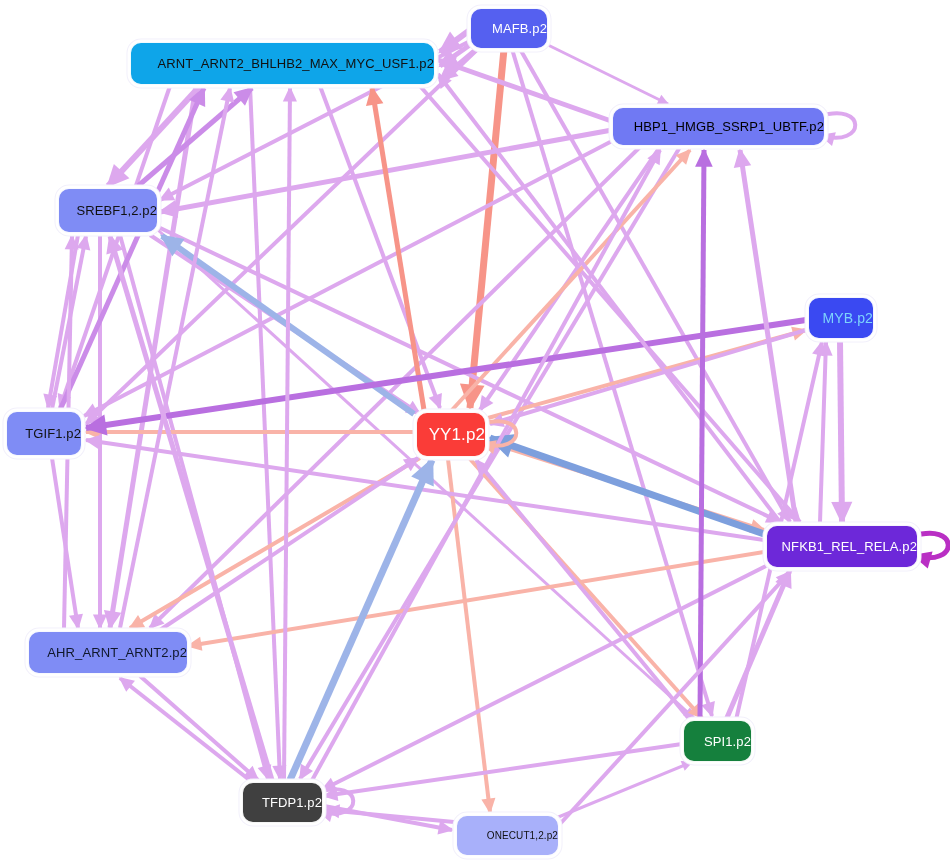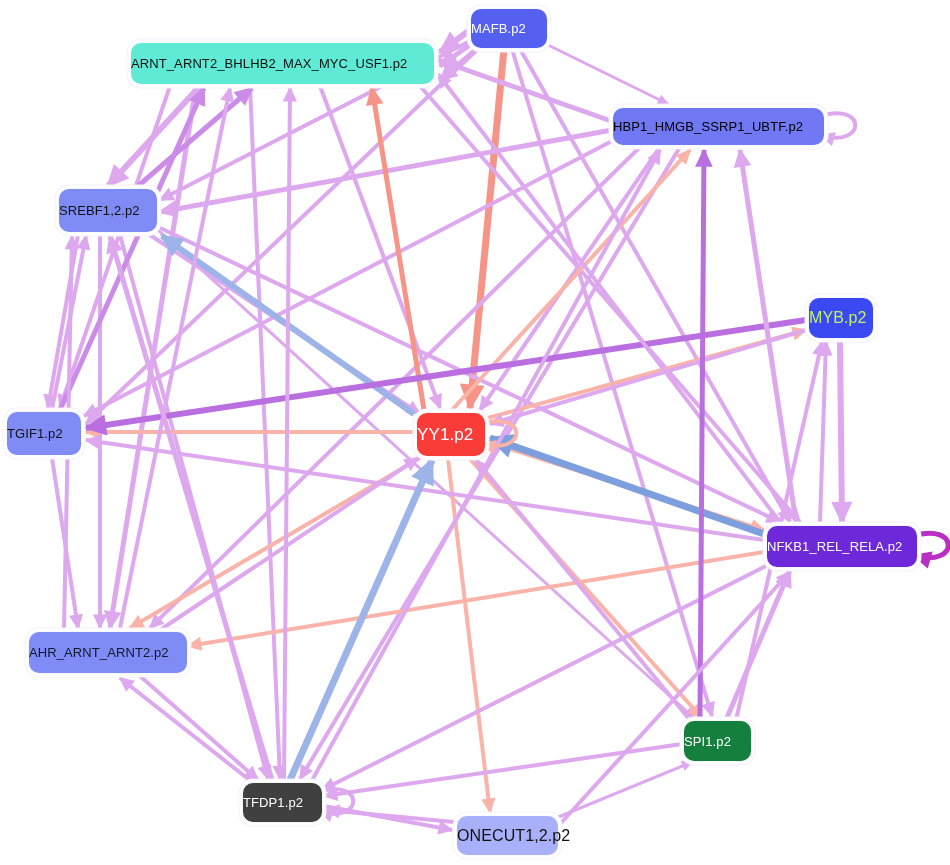--- a/index.html
+++ b/index.html
@@ -23,21 +23,21 @@
     left: 0;
     top: 0;
     width: 950px;
     height: 865px;
   }
   .graph-node {
     position: absolute;
     box-sizing: border-box;
     display: flex;
     align-items: center;
-    justify-content: flex-start;
+    justify-content: flex-end;
     border-radius: 11px;
     border: 1px solid rgba(255,255,255,0.95);
     box-shadow: 0 0 0 2.5px #ffffff, 0 0 0 3.5px #f2f0fb;
     white-space: nowrap;
     letter-spacing: 0.1px;
     cursor: pointer;
     z-index: 5;
   }
   .graph-node .node-label {
     pointer-events: none;
@@ -147,48 +147,48 @@
       <path d="M819,116.5 C867,100.5 867,148.5 821,135.5" fill="none" stroke="#dda8ee" stroke-width="4" marker-end="url(#ahdda8ee)"></path>
       <path d="M480,424.5 C528,408.5 528,456.5 482,443.5" fill="none" stroke="#f9b3a8" stroke-width="4" marker-end="url(#ahf9b3a8)"></path>
       <path d="M912,536.5 C960,520.5 960,568.5 914,555.5" fill="none" stroke="#b92fc4" stroke-width="5" marker-end="url(#ahb92fc4)"></path>
       <path d="M317,792.5 C365,776.5 365,824.5 319,811.5" fill="none" stroke="#dda8ee" stroke-width="4" marker-end="url(#ahdda8ee)"></path>
     </svg>
 
   <div id="node-layer">
       <div class="graph-node" style="left: 470px; top: 8px; width: 78px; height: 41px; background: rgb(85, 96, 240); color: rgb(255, 255, 255); font-size: 13px;">
         <span class="node-label">MAFB.p2</span>
       </div>
-      <div class="graph-node" style="left: 130px; top: 42px; width: 305px; height: 43px; background: #5eead4; color: rgb(17, 17, 17); font-size: 13px;">
+      <div class="graph-node" style="left: 130px; top: 42px; width: 305px; height: 43px; background: #0ea5e9; color: rgb(17, 17, 17); font-size: 13px;">
         <span class="node-label">ARNT_ARNT2_BHLHB2_MAX_MYC_USF1.p2</span>
       </div>
       <div class="graph-node" style="left: 612px; top: 107px; width: 213px; height: 39px; background: rgb(112, 121, 243); color: #000000; font-size: 13px;">
         <span class="node-label">HBP1_HMGB_SSRP1_UBTF.p2</span>
       </div>
       <div class="graph-node" style="left: 58px; top: 188px; width: 100px; height: 45px; background: rgb(127, 140, 245); color: rgb(17, 17, 17); font-size: 13px;">
         <span class="node-label">SREBF1,2.p2</span>
       </div>
-      <div class="graph-node" style="left: 808px; top: 297px; width: 66px; height: 42px; background: rgb(58, 73, 242); color: #bef264; font-size: 16px;">
+      <div class="graph-node" style="left: 808px; top: 297px; width: 66px; height: 42px; background: rgb(58, 73, 242); color: #7dd3fc; font-size: 14px;">
         <span class="node-label">MYB.p2</span>
       </div>
       <div class="graph-node" style="left: 6px; top: 411px; width: 76px; height: 45px; background: rgb(127, 140, 245); color: rgb(17, 17, 17); font-size: 13px;">
         <span class="node-label">TGIF1.p2</span>
       </div>
       <div class="graph-node" style="left: 416px; top: 412px; width: 70px; height: 45px; background: rgb(250, 60, 56); color: rgb(255, 255, 255); font-size: 17px;">
         <span class="node-label">YY1.p2</span>
       </div>
       <div class="graph-node" style="left: 766px; top: 525px; width: 152px; height: 43px; background: #6d28d9; color: rgb(255, 255, 255); font-size: 13px;">
         <span class="node-label">NFKB1_REL_RELA.p2</span>
       </div>
       <div class="graph-node" style="left: 28px; top: 631px; width: 160px; height: 43px; background: rgb(127, 140, 245); color: #0f172a; font-size: 13px;">
         <span class="node-label">AHR_ARNT_ARNT2.p2</span>
       </div>
       <div class="graph-node" style="left: 683px; top: 720px; width: 69px; height: 42px; background: #15803d; color: rgb(255, 255, 255); font-size: 13px;">
         <span class="node-label">SPI1.p2</span>
       </div>
       <div class="graph-node" style="left: 242px; top: 782px; width: 81px; height: 41px; background: #404040; color: rgb(255, 255, 255); font-size: 13px;">
         <span class="node-label">TFDP1.p2</span>
       </div>
-      <div class="graph-node" style="left: 456px; top: 815px; width: 103px; height: 41px; background: rgb(168, 176, 250); color: rgb(17, 17, 17); font-size: 16px;">
+      <div class="graph-node" style="left: 456px; top: 815px; width: 103px; height: 41px; background: rgb(168, 176, 250); color: rgb(17, 17, 17); font-size: 10px;">
         <span class="node-label">ONECUT1,2.p2</span>
       </div>
     </div>
 
 </div>
 
 </body></html>

